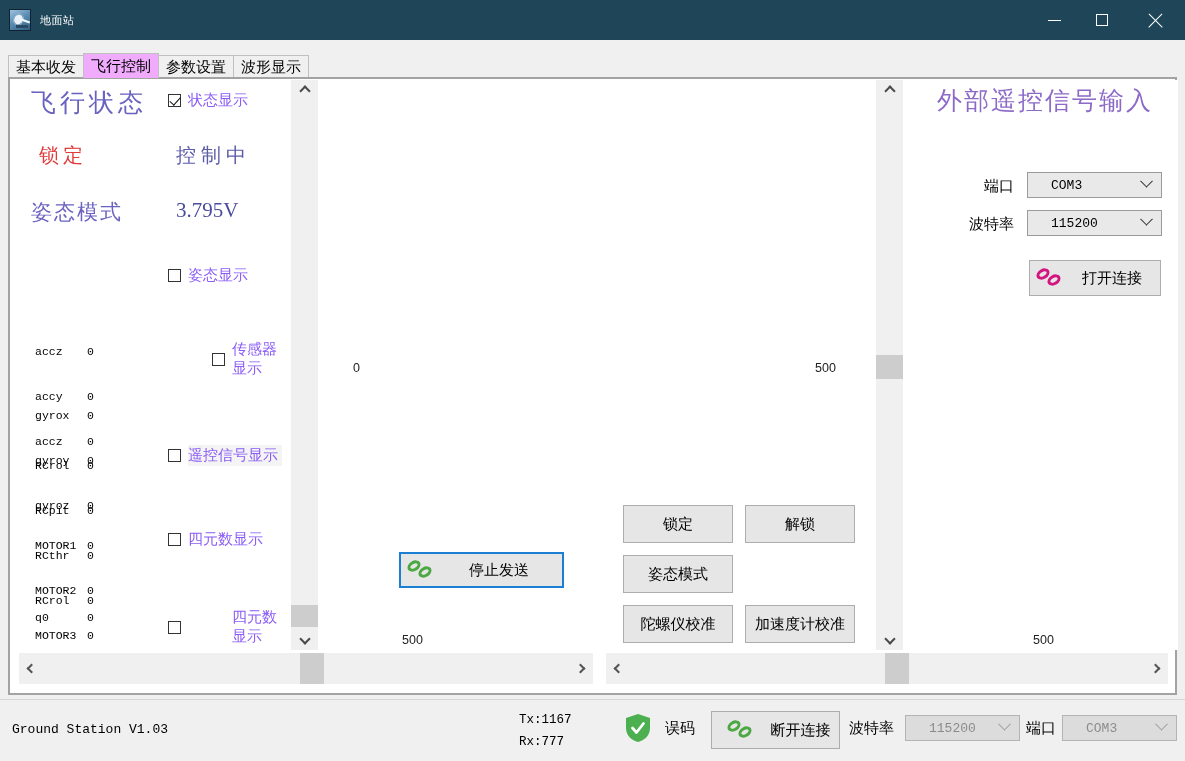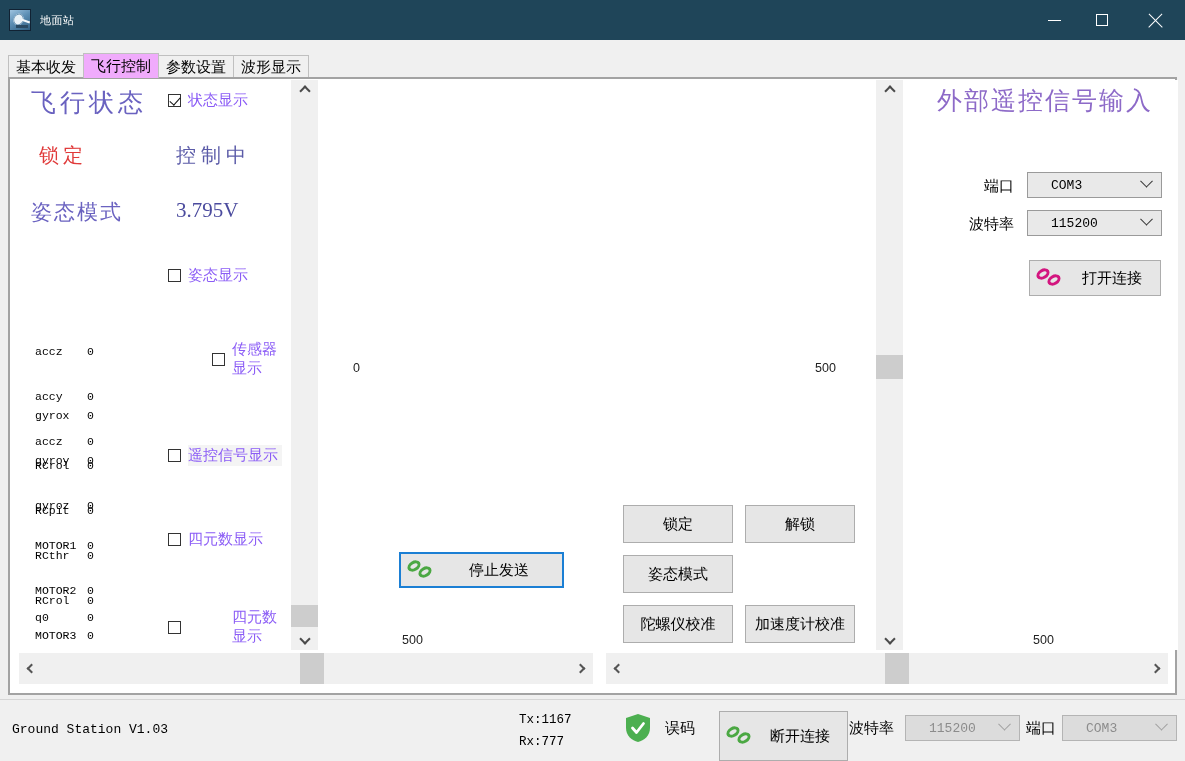--- a/index.html
+++ b/index.html
@@ -509,21 +509,21 @@
 
   <div class="shield">
     <svg width="26" height="30" viewBox="0 0 26 30">
       <path d="M13 1 L25 5 V15 C25 23 19 27.5 13 29 C7 27.5 1 23 1 15 V5 Z" fill="#4caf50"></path>
       <path d="M7.5 15 L11.5 19.5 L18.5 10.5" stroke="#ffffff" stroke-width="2.8" fill="none" stroke-linecap="round" stroke-linejoin="round"></path>
     </svg>
   </div>
 
   <div class="sb-label" style="left:665px; top:719px;">误码</div>
 
-  <div class="btn" style="left:711px; top:711px; width:129px; height:50px; justify-content:flex-start;margin-left:8px;">
+  <div class="btn" style="left:711px; top:711px; width:129px; height:38px; justify-content:center;">
     <span class="link-icon link-green">
         <i class="a"></i>
         <i class="b"></i>
       </span>
     <span style="margin-left:14px;">断开连接</span>
   </div>
 
   <div class="sb-label" style="left:849px; top:719px;">波特率</div>
   <div class="combo disabled" style="left:905px; top:715px; width:115px; height:26px;">
     <span class="cval">115200</span>

